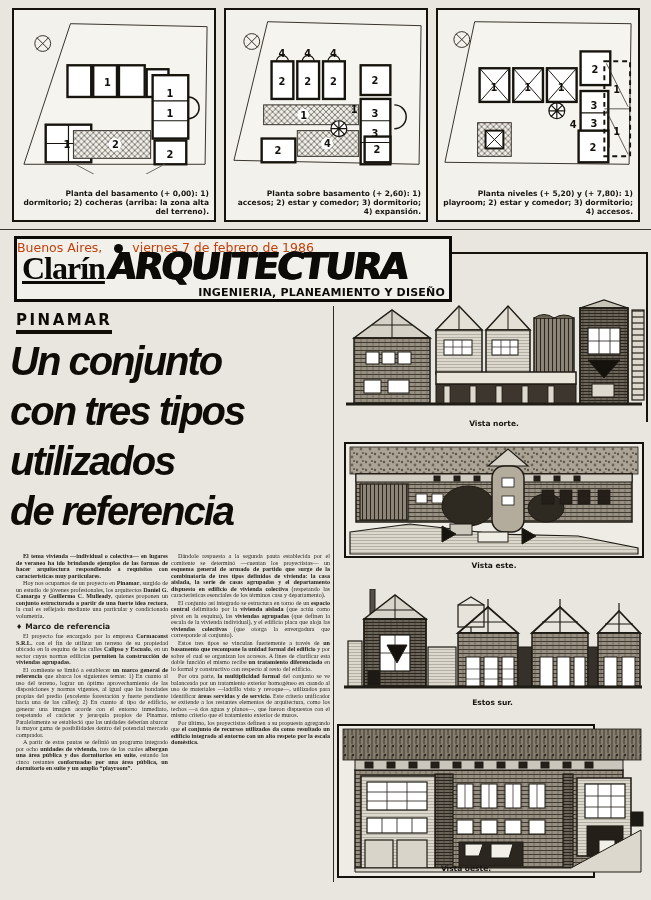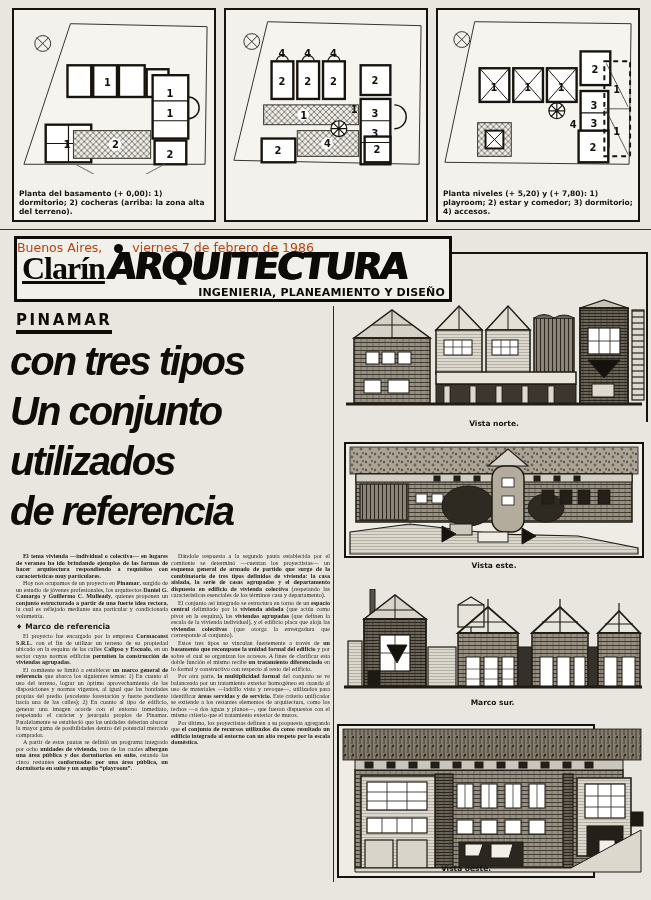--- a/index.html
+++ b/index.html
@@ -2,21 +2,21 @@
 <html><head>
 <meta charset="utf-8">
 <style>
   html,body{margin:0;padding:0;background:#a9a6a0;}
   .page{position:relative;width:651px;height:900px;background:#e9e6e0;overflow:hidden;
         font-family:"Liberation Serif",serif;color:#1c1813;}
   
   .plan-box{position:absolute;top:8px;width:204px;height:214px;background:#f3f1ec;
             border:2px solid #16130e;box-sizing:border-box;margin:0;}
   .plan-box svg{position:absolute;top:2px;left:2px;}
-  .plan-cap{position:absolute;left:5px;right:5px;bottom:4px;text-align:left;
+  .plan-cap{position:absolute;left:5px;right:5px;bottom:4px;text-align:right;
             font:bold 7.5px/9px "DejaVu Sans",sans-serif;color:#17140f;}
   .rule-top{position:absolute;top:229px;left:0;width:651px;height:1px;background:#3a362f;}
   
   .masthead{position:absolute;left:14px;top:236px;width:438px;height:66px;background:#f2f0ea;
             border:3px solid #0d0b08;box-sizing:border-box;}
   .dateline{position:absolute;top:1px;left:0;right:0;text-align:left;
             font:12.5px "DejaVu Sans",sans-serif;color:#c2410c;white-space:nowrap;}
   .dateline .dot{display:inline-block;width:9px;height:9px;border-radius:50%;
                  background:#0d0b08;margin:0 9px 0 12px;vertical-align:middle;}
   .brandrow{position:absolute;left:5px;top:11px;white-space:nowrap;}
@@ -167,20 +167,21 @@
       <text x="103" y="72">2</text>
       <text x="73" y="106">1</text>
       <text x="145" y="71">2</text>
       <text x="124" y="100">1</text>
       <text x="145" y="104">3</text>
       <text x="145" y="124">3</text>
       <text x="97" y="135">4</text>
       <text x="47" y="142">2</text>
       <text x="147" y="141">2</text>
     </svg>
+    <figcaption class="plan-cap">Planta sobre basamento (+ 2,60): 1) accesos; 2) estar y comedor; 3) dormitorio; 4) expansión.</figcaption>
   </figure>
 
   <figure class="plan-box" style="left:436px">
     <svg width="198" height="162" viewBox="0 0 200 160">
       <polygon points="35,8 193,10 191,152 5,150" fill="#f6f4ef" stroke="#37332b" stroke-width="1"></polygon>
       <g stroke="#37332b" stroke-width="1" fill="none">
         <circle cx="22" cy="26" r="8"></circle>
           <path d="M16,20 L28,32 M28,20 L16,32"></path>
       </g>
       <g fill="#ffffff" stroke="#17140e" stroke-width="2.4">
@@ -229,22 +230,22 @@
     <div class="brandrow">
       <span class="clarin">Clarín</span><span class="logo">ARQUITECTURA</span>
     </div>
     <div class="tagline">INGENIERIA, PLANEAMIENTO Y DISEÑO</div>
   </div>
   <div class="frame-h"></div>
   <div class="frame-v"></div>
 
   <div class="kicker">PINAMAR</div>
   <h1 class="headline">
+    <span>Un conjunto</span>
     <span>con tres tipos</span>
-    <span>Un conjunto</span>
     <span>utilizados</span>
     <span>de referencia</span>
   </h1>
   <div class="col col1" id="col1">
       <p class="lead"><span>El tema vivienda —individual o colectiva— en lugares de veraneo ha ido brindando ejemplos de las formas de hacer arquitectura respondiendo a requisitos con características muy particulares.</span></p>
       <p><span>Hoy nos ocupamos de un proyecto en </span><span class="b">Pinamar</span><span>, surgido de un estudio de jóvenes profesionales, los arquitectos </span><span class="b">Daniel G. Camargo y Guillermo C. Mulleady</span><span>, quienes proponen un </span><span class="b">conjunto estructurado a partir de una fuerte idea rectora</span><span>, la cual es reflejado mediante una particular y condicionada volumetría.</span></p>
       <h4 class="subhead"><span class="diamond">♦</span>Marco de referencia</h4>
       <p><span>El proyecto fue encargado por la empresa </span><span class="b">Cormaconst S.R.L.</span><span> con el fin de utilizar un terreno de su propiedad ubicado en la esquina de las calles </span><span class="b">Calipso y Escualo</span><span>, en un sector cuyas normas edilicias </span><span class="b">permiten la construcción de viviendas agrupadas.</span></p>
       <p><span>El comitente se limitó a establecer </span><span class="b">un marco general de referencia</span><span> que abarca los siguientes temas: 1) En cuanto al uso del terreno, lograr un óptimo aprovechamiento de las disposiciones y normas vigentes, al igual que las bondades propias del predio (excelente forestación y fuerte pendiente hacia una de las calles); 2) En cuanto al tipo de edificio, generar una imagen acorde con el entorno inmediato, respetando el carácter y jerarquía propios de Pinamar. Paralelamente se estableció que las unidades deberían abarcar la mayor gama de posibilidades dentro del potencial mercado comprador.</span></p>
       <p><span>A partir de estas pautas se definió un programa integrado por ocho </span><span class="b">unidades de vivienda</span><span>, tres de las cuales </span><span class="b">albergan una área pública y dos dormitorios en suite</span><span>, estando las cinco restantes </span><span class="b">conformadas por una área pública, un dormitorio en suite y un amplio “playroom”.</span></p>
@@ -374,21 +375,21 @@
         <rect x="234" y="68" width="11" height="30" fill="#fff" stroke-width="1"></rect>
         <rect x="248" y="58" width="10" height="40" fill="#35302a"></rect>
         <polygon points="258,44 279,22 300,44" fill="none" stroke-width="1.8"></polygon>
         <path d="M279,22 V44 M265,35 H293 M279,14 V22" fill="none" stroke-width="1.2"></path>
         <rect x="258" y="44" width="42" height="54" fill="url(#brickA)" stroke-width="1.5"></rect>
         <rect x="264" y="68" width="13" height="30" fill="#fff" stroke-width="1"></rect>
         <rect x="282" y="68" width="13" height="30" fill="#fff" stroke-width="1"></rect>
         <line x1="4" y1="98" x2="302" y2="98" stroke-width="3.2"></line>
       </g>
     </svg>
-    <figcaption class="elev-cap">Marco sur.</figcaption>
+    <figcaption class="elev-cap">Estos sur.</figcaption>
   </figure>
 
   <figure class="elev framed" style="left:337px;top:724px;width:258px;height:154px">
     <svg width="306" height="150" viewBox="0 0 306 150">
       <g stroke="#1f1b15">
         <rect x="4" y="3" width="298" height="31" fill="url(#treesDark)" stroke-width="0.8"></rect>
         <rect x="16" y="44" width="268" height="98" fill="url(#brickA)" stroke-width="1.5"></rect>
         <rect x="16" y="34" width="268" height="10" fill="#cbc6bb" stroke-width="1"></rect>
         <g fill="#241f18">
           <rect x="26" y="36" width="8" height="6"></rect>

